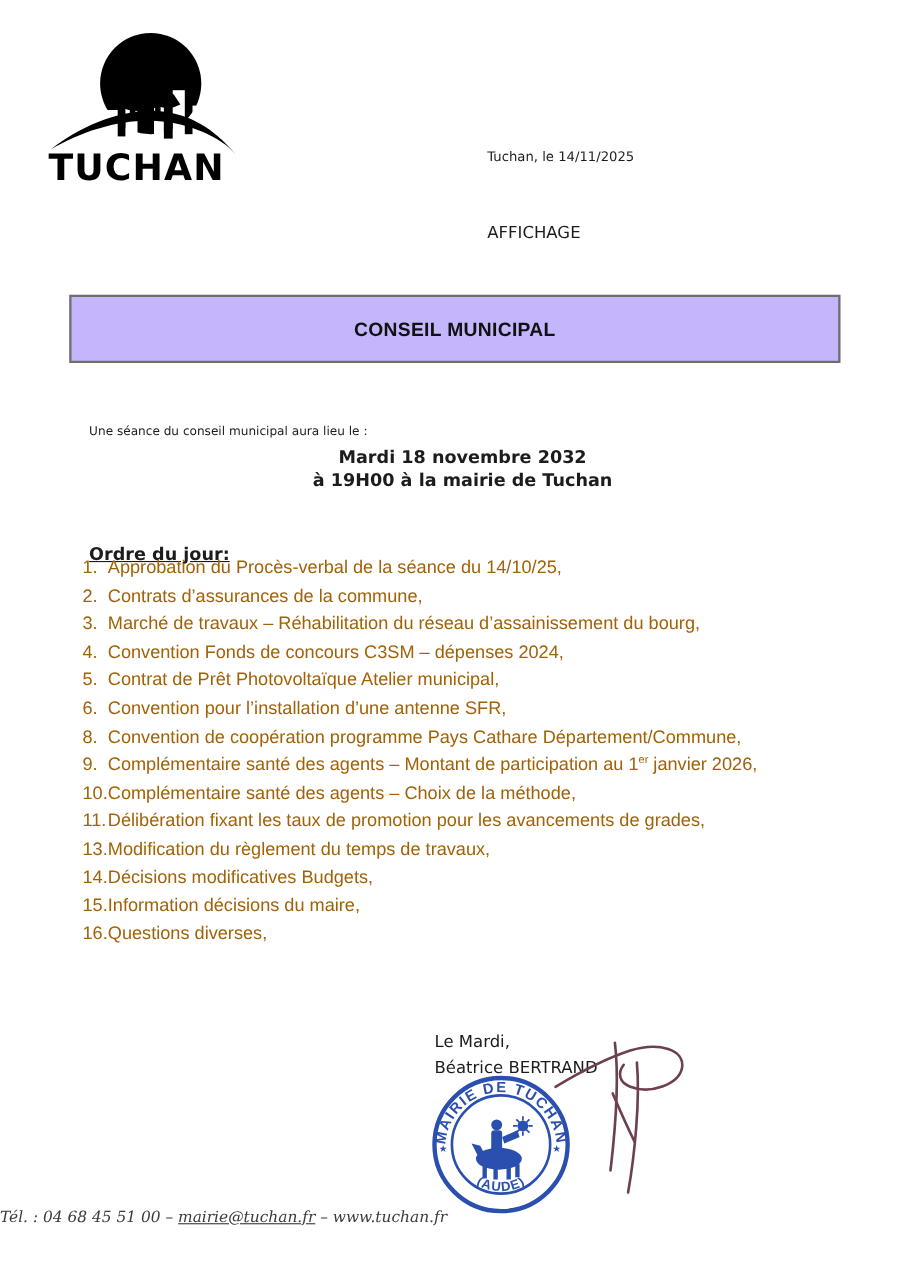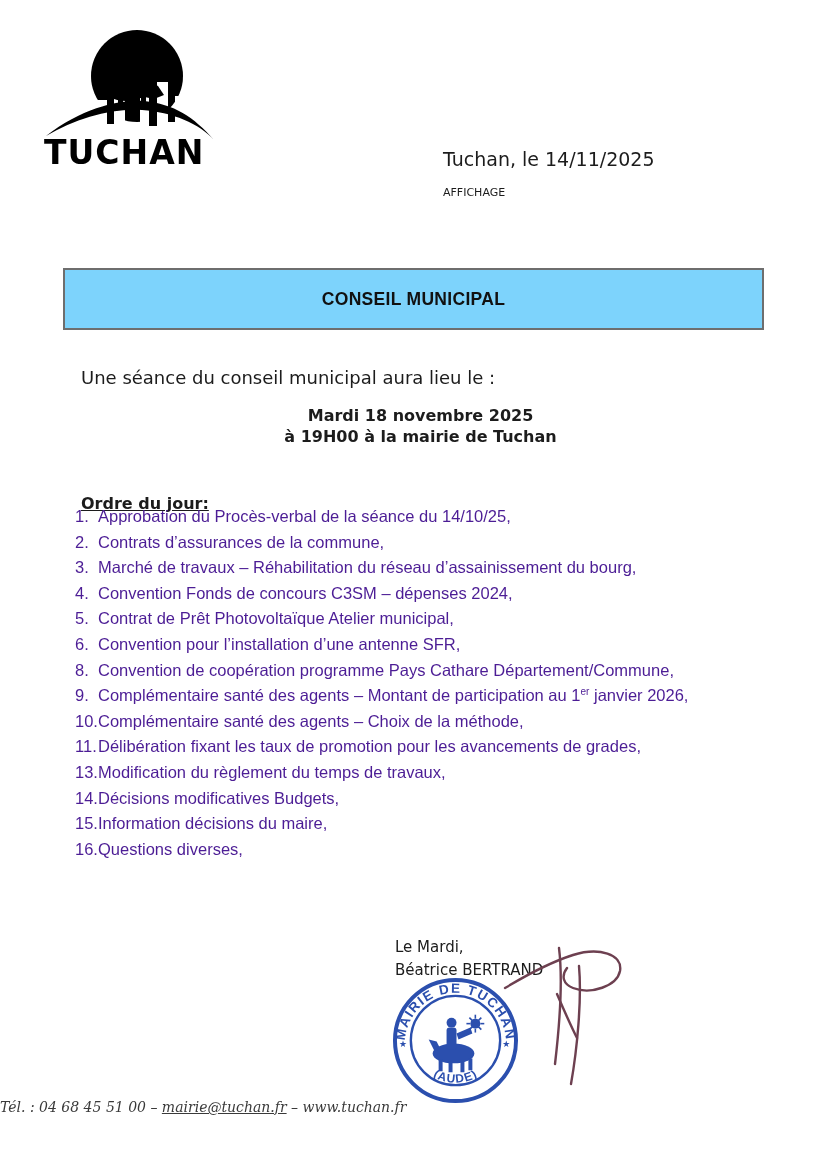--- a/index.html
+++ b/index.html
@@ -11,49 +11,49 @@
     background: #ffffff;
     overflow: hidden;
     font-family: "DejaVu Sans", sans-serif;
     color: #1c1c1c;
   }
 
   
   .logo { position: absolute; left: 42px; top: 20px; width: 180px; height: 152px; }
 
   
-  .date-line { position: absolute; left: 443px; top: 148px; font-size: 19px; }
-  .affichage { position: absolute; left: 443px; top: 186px; font-size: 11px; text-align: right; }
+  .date-line { position: absolute; left: 443px; top: 135px; font-size: 12px; }
+  .affichage { position: absolute; left: 443px; top: 202px; font-size: 15px; text-align: right; }
 
   
   .title-box {
     position: absolute; left: 63px; top: 268px; width: 701px; height: 62px;
-    background: #7dd3fc; border: 2px solid #6e6e6e;
+    background: #c4b5fd; border: 2px solid #6e6e6e;
     display: flex; align-items: center; justify-content: center;
     font-family: "Liberation Sans", sans-serif;
     font-weight: bold; font-size: 17.5px; letter-spacing: 0.3px; color: #111;
   }
 
-  .intro { position: absolute; left: 81px; top: 367px; font-size: 18px; }
+  .intro { position: absolute; left: 81px; top: 385px; font-size: 11px; }
 
   .meeting-block {
     position: absolute; left: 14px; top: 405px; width: 813px;
     text-align: center; font-weight: bold; font-size: 16px; line-height: 21px;
   }
 
   .agenda-heading {
     position: absolute; left: 81px; top: 494px;
     font-weight: bold; font-size: 16px; text-decoration: underline;
   }
 
   .agenda-list {
     position: absolute; left: 75px; top: 504px; width: 700px;
     list-style: none;
     font-family: "Liberation Sans", sans-serif;
-    font-size: 16.5px; color: #4c1d95;
+    font-size: 16.5px; color: #a16207;
   }
   .agenda-list li { line-height: 25.6px; white-space: nowrap; }
   .agenda-list .num { display: inline-block; min-width: 23px; }
   sup.er { font-size: 10px; vertical-align: super; line-height: 0; }
 
   .signatory {
     position: absolute; left: 395px; top: 936px;
     font-size: 15px; line-height: 23px;
   }
 
@@ -107,21 +107,21 @@
   <div class="date-line">Tuchan, le 14/11/2025</div>
   <div class="affichage">AFFICHAGE</div>
 
   <div class="title-box">
     <span>CONSEIL MUNICIPAL</span>
   </div>
 
   <div class="intro">Une séance du conseil municipal aura lieu le :</div>
 
   <div class="meeting-block">
-    <div>Mardi 18 novembre 2025</div>
+    <div>Mardi 18 novembre 2032</div>
     <div>à 19H00 à la mairie de Tuchan</div>
   </div>
 
   <div class="agenda-heading">Ordre du jour:</div>
 
   <ol class="agenda-list">
     <li><span class="num">1.</span><span>Approbation du Procès-verbal de la séance du 14/10/25,</span></li>
     <li><span class="num">2.</span><span>Contrats d’assurances de la commune,</span></li>
     <li><span class="num">3.</span><span>Marché de travaux – Réhabilitation du réseau d’assainissement du bourg,</span></li>
     <li><span class="num">4.</span><span>Convention Fonds de concours C3SM – dépenses 2024,</span></li>

